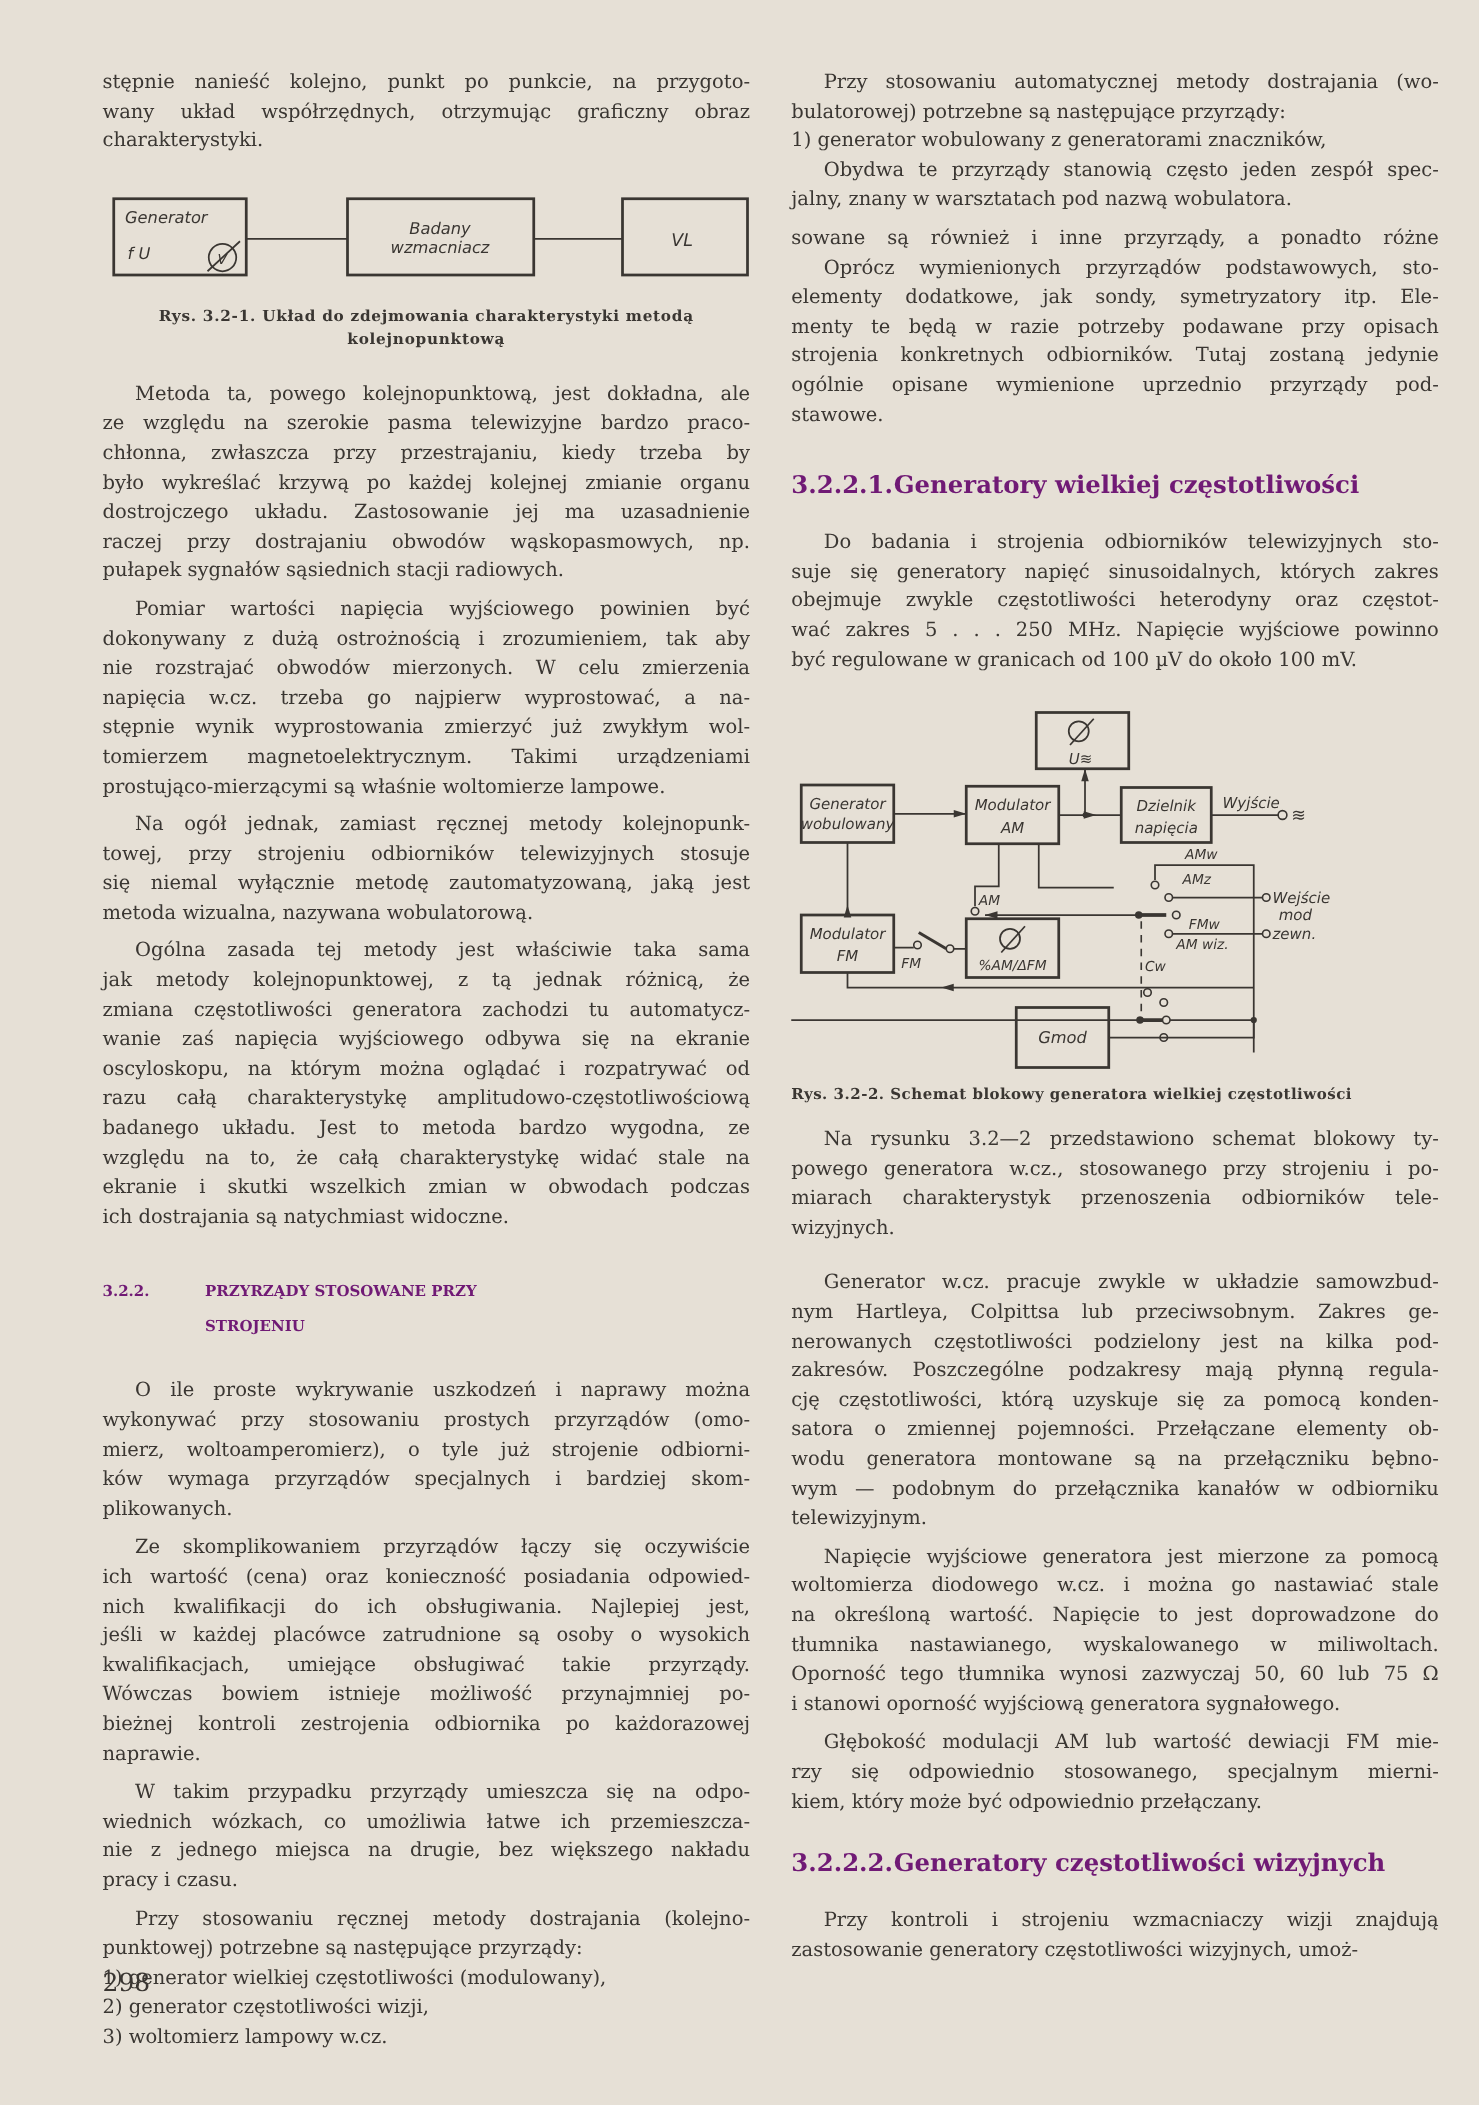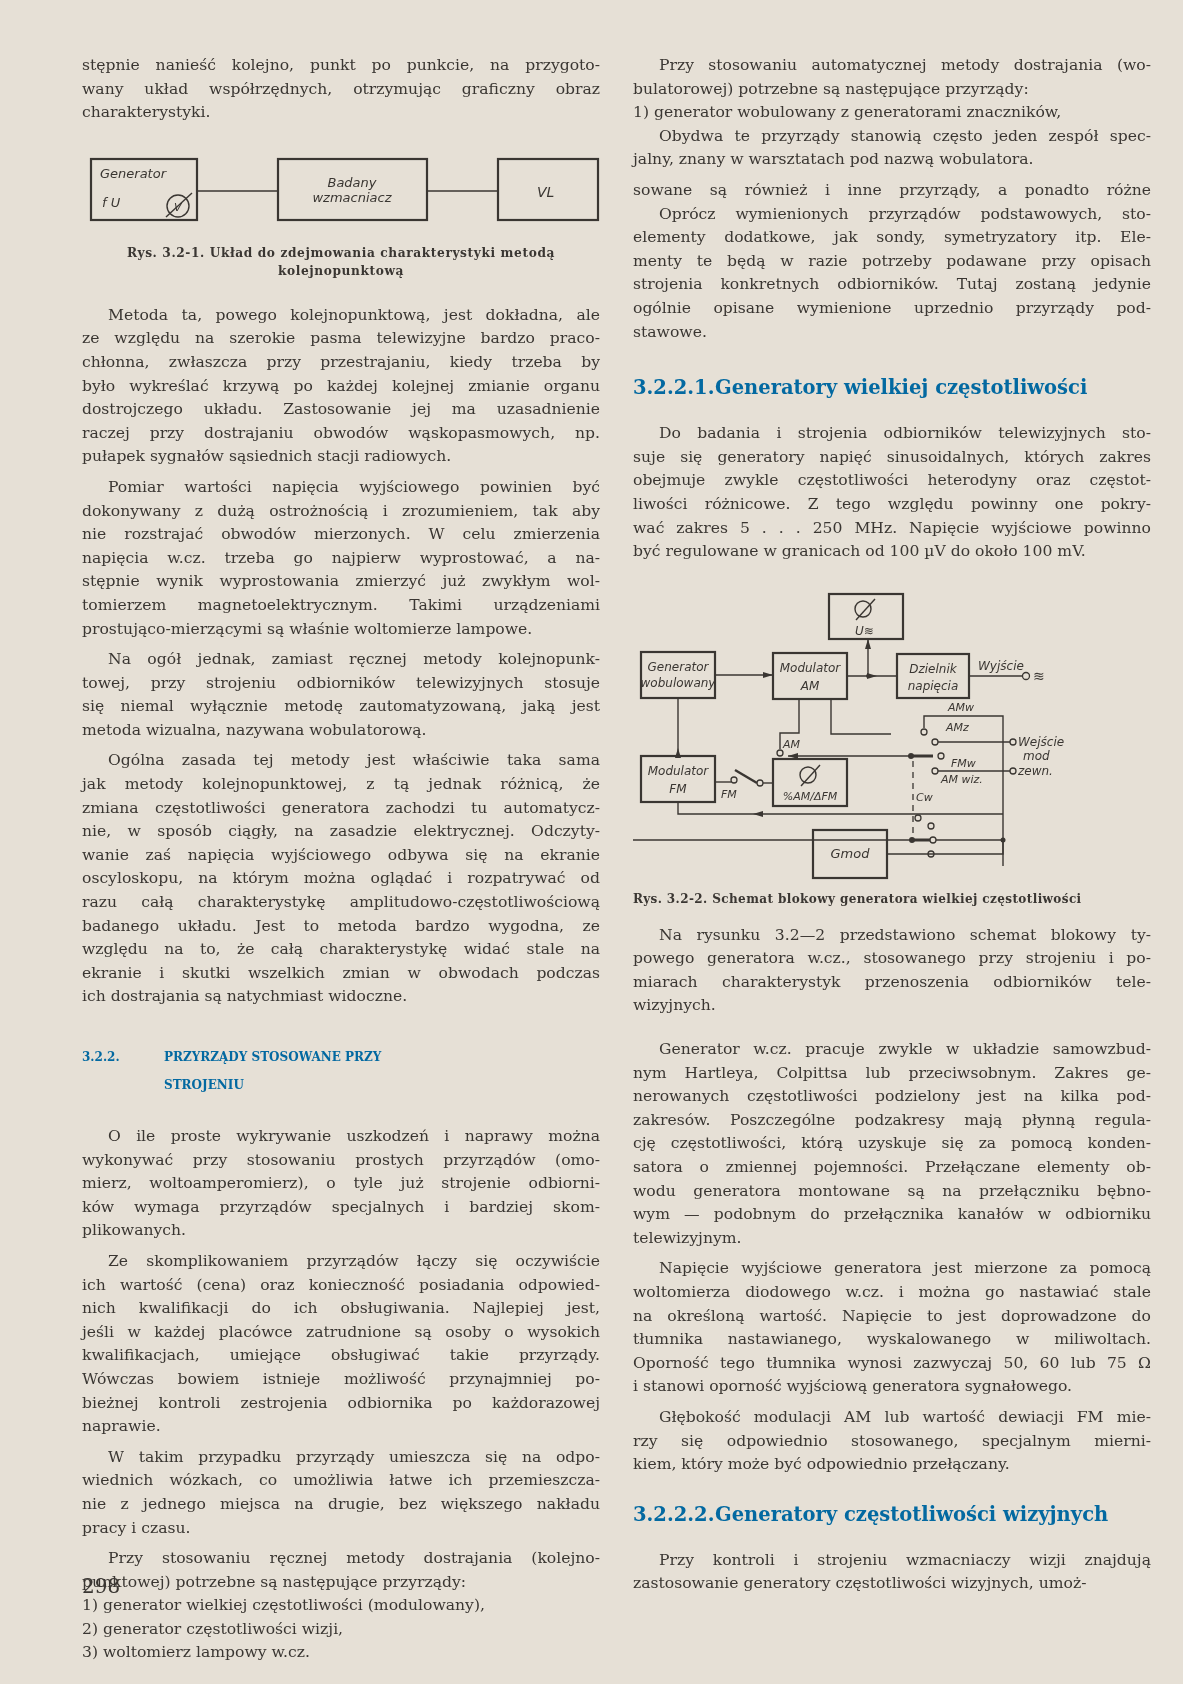--- a/index.html
+++ b/index.html
@@ -14,21 +14,21 @@
   .col-left { left:82px; }
   .col-right { left:633px; }
   p.line {
     margin:0; height:23.6px; line-height:23.6px;
     font-size:15.6px; text-align:justify; text-align-last:justify;
     white-space:nowrap; overflow:visible;
   }
   p.line.last { text-align-last:left; }
   p.line.indent { text-indent:26px; }
   .heading {
-    margin:0; font-weight:bold; font-size:19.5px; color:#0369a1; line-height:28px;
+    margin:0; font-weight:bold; font-size:19.5px; color:#701a75; line-height:28px;
   }
   .heading .num { display:inline-block; width:82px; }
   .heading-big { font-size:12px; }
   .heading-big .row2 { padding-left:82px; display:block; }
   .caption {
     font-weight:bold; font-size:12.2px; text-align:center; letter-spacing:0.6px;
     line-height:18px; margin:0;
   }
   .caption-r { text-align:left; letter-spacing:0.4px; font-size:12px; }
   .page-number { position:absolute; left:82px; top:1574px; font-size:20px; }
@@ -91,21 +91,20 @@
       <div style="margin-top: 7px;">
         <p class="line indent">Na ogół jednak, zamiast ręcznej metody kolejnopunk-</p>
         <p class="line">towej, przy strojeniu odbiorników telewizyjnych stosuje</p>
         <p class="line">się niemal wyłącznie metodę zautomatyzowaną, jaką jest</p>
         <p class="line last">metoda wizualna, nazywana wobulatorową.</p>
       </div>
       <div style="margin-top: 7px;">
         <p class="line indent">Ogólna zasada tej metody jest właściwie taka sama</p>
         <p class="line">jak metody kolejnopunktowej, z tą jednak różnicą, że</p>
         <p class="line">zmiana częstotliwości generatora zachodzi tu automatycz-</p>
-        <p class="line">nie, w sposób ciągły, na zasadzie elektrycznej. Odczyty-</p>
         <p class="line">wanie zaś napięcia wyjściowego odbywa się na ekranie</p>
         <p class="line">oscyloskopu, na którym można oglądać i rozpatrywać od</p>
         <p class="line">razu całą charakterystykę amplitudowo-częstotliwościową</p>
         <p class="line">badanego układu. Jest to metoda bardzo wygodna, ze</p>
         <p class="line">względu na to, że całą charakterystykę widać stale na</p>
         <p class="line">ekranie i skutki wszelkich zmian w obwodach podczas</p>
         <p class="line last">ich dostrajania są natychmiast widoczne.</p>
       </div>
     </div>
 
@@ -182,21 +181,20 @@
   <div style="height:30px"></div>
   <div class="heading">
     <span class="num">3.2.2.1.</span><span>Generatory wielkiej częstotliwości</span>
   </div>
   <div style="height:20px"></div>
   <div id="rParasC">
       <div>
         <p class="line indent">Do badania i strojenia odbiorników telewizyjnych sto-</p>
         <p class="line">suje się generatory napięć sinusoidalnych, których zakres</p>
         <p class="line">obejmuje zwykle częstotliwości heterodyny oraz częstot-</p>
-        <p class="line">liwości różnicowe. Z tego względu powinny one pokry-</p>
         <p class="line">wać zakres 5 . . . 250 MHz. Napięcie wyjściowe powinno</p>
         <p class="line last">być regulowane w granicach od 100 µV do około 100 mV.</p>
       </div>
     </div>
 
   <div style="margin-top:22px;">
     <svg width="518" height="300" viewBox="0 0 518 300">
 
       <rect class="bx" x="196" y="8" width="74" height="45"></rect>
       <circle class="ln" cx="230" cy="23" r="8"></circle>

